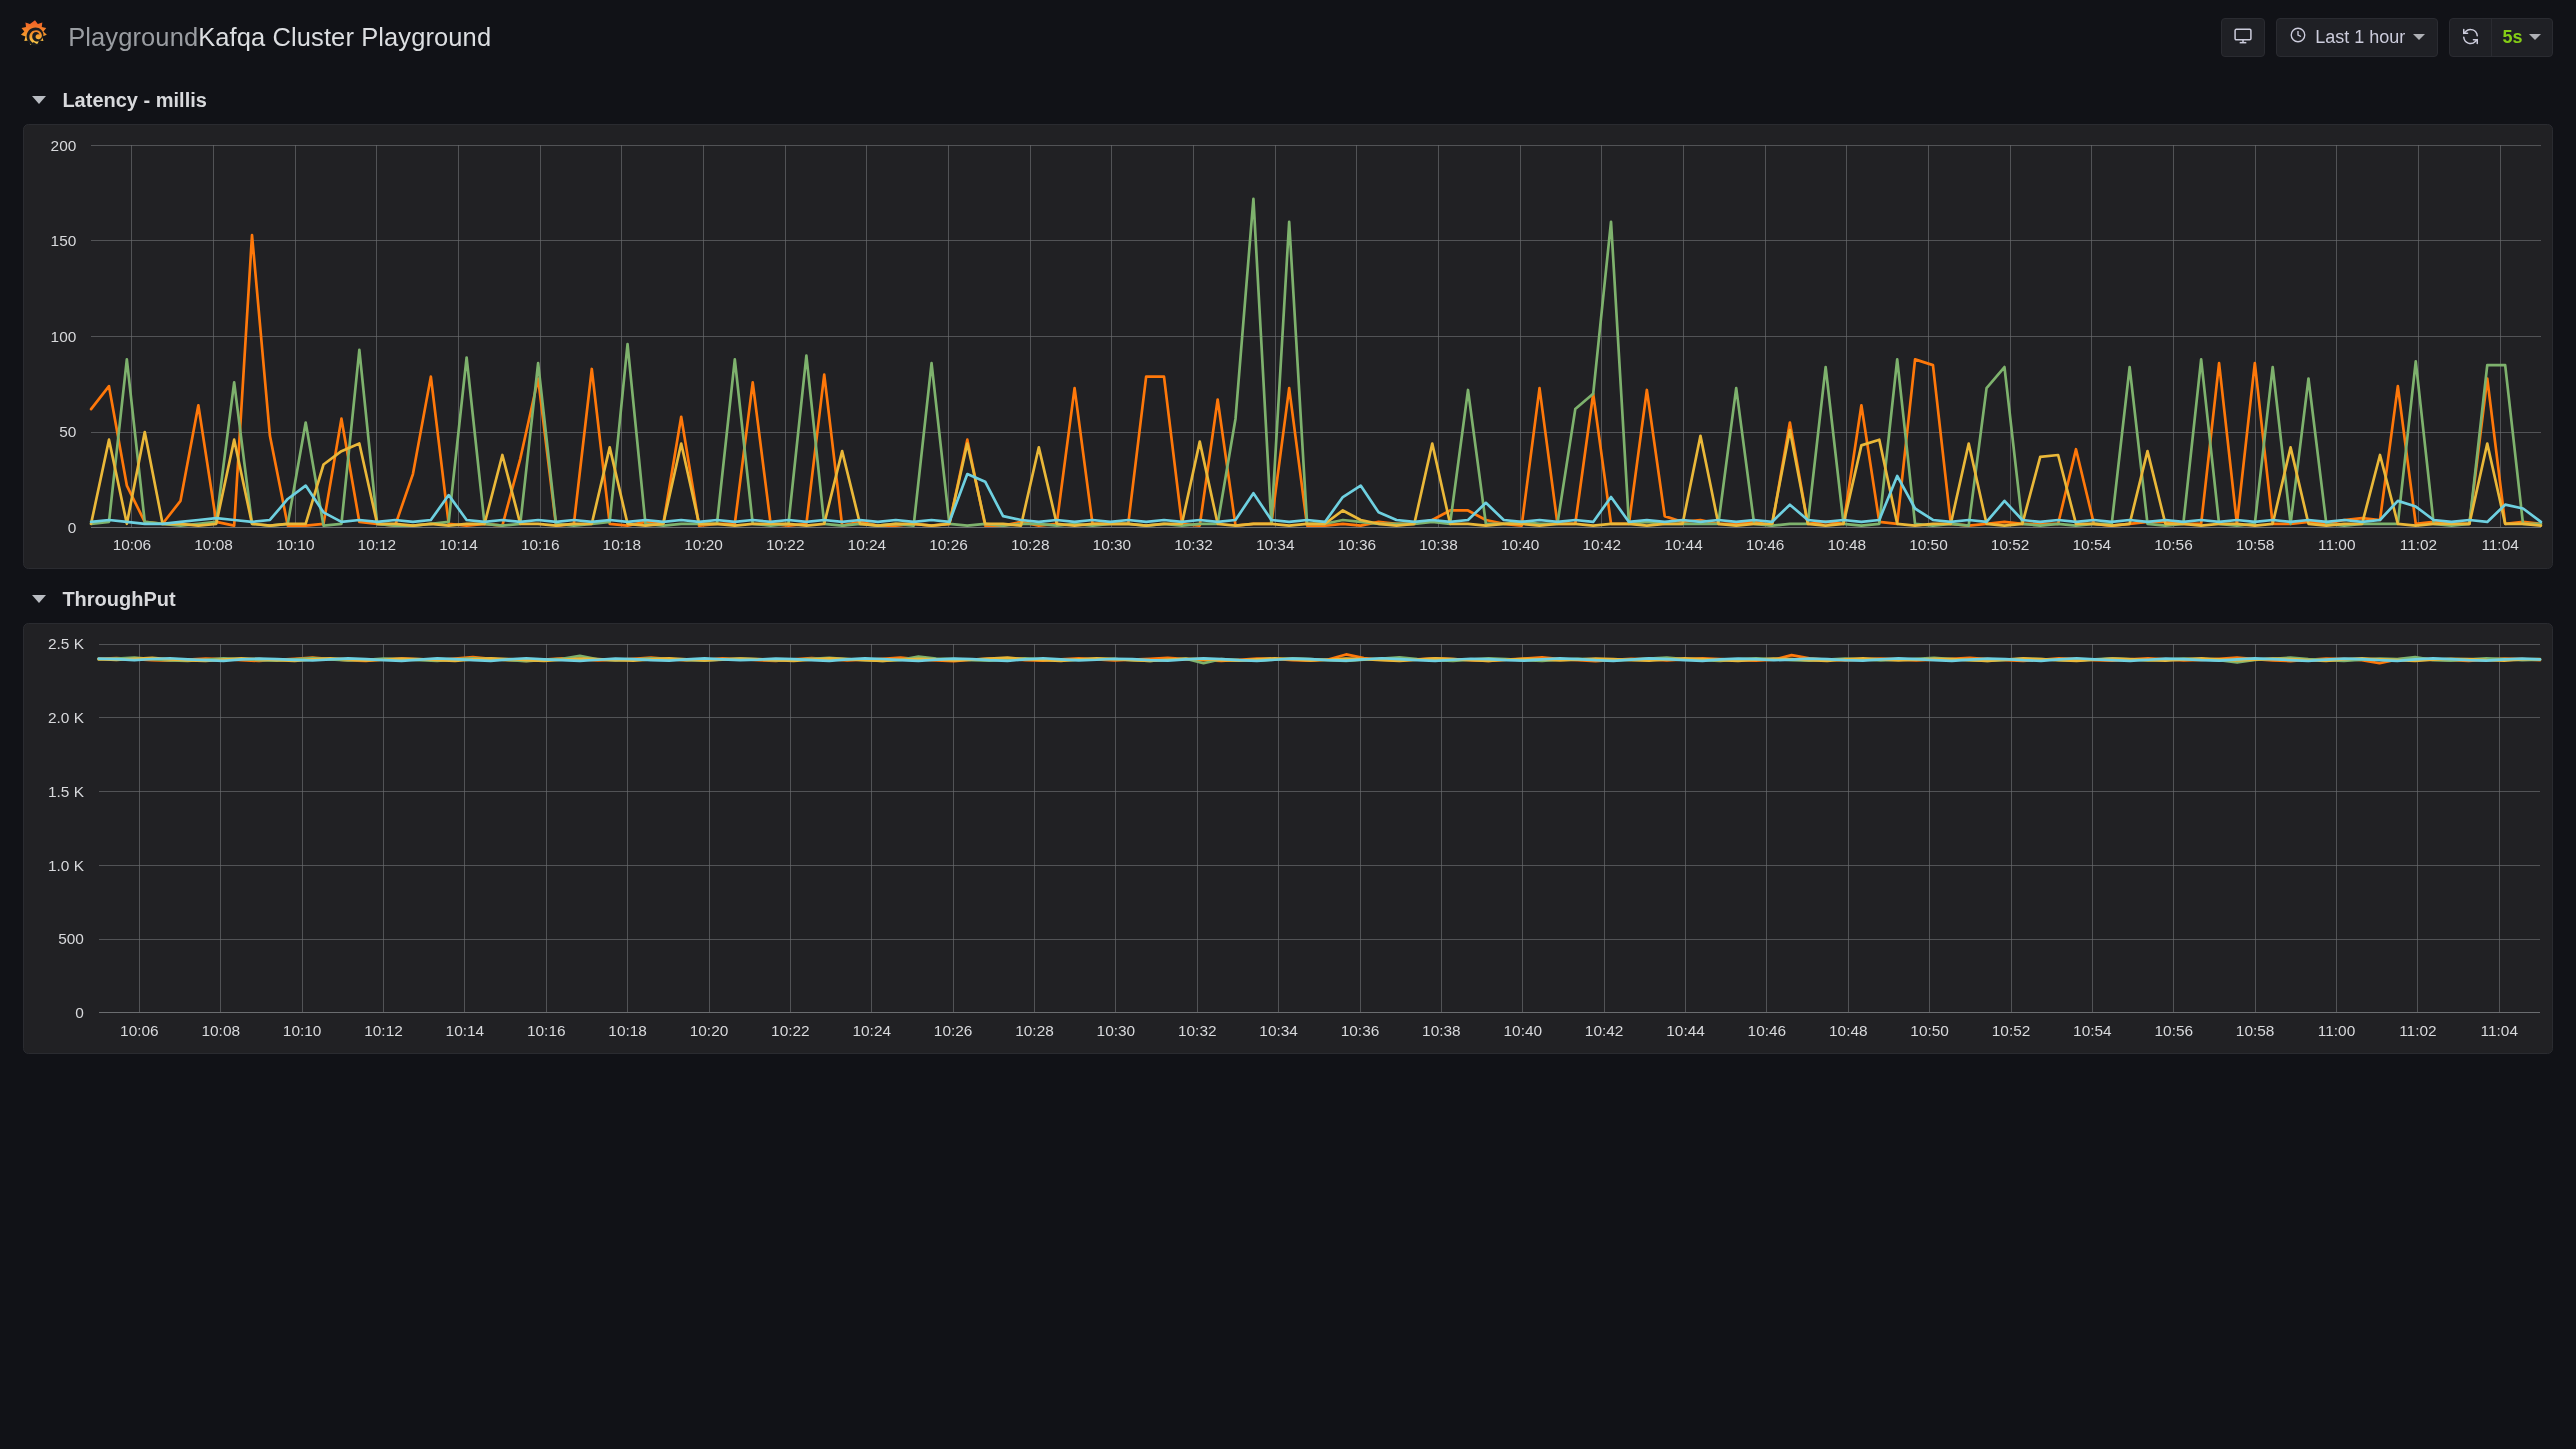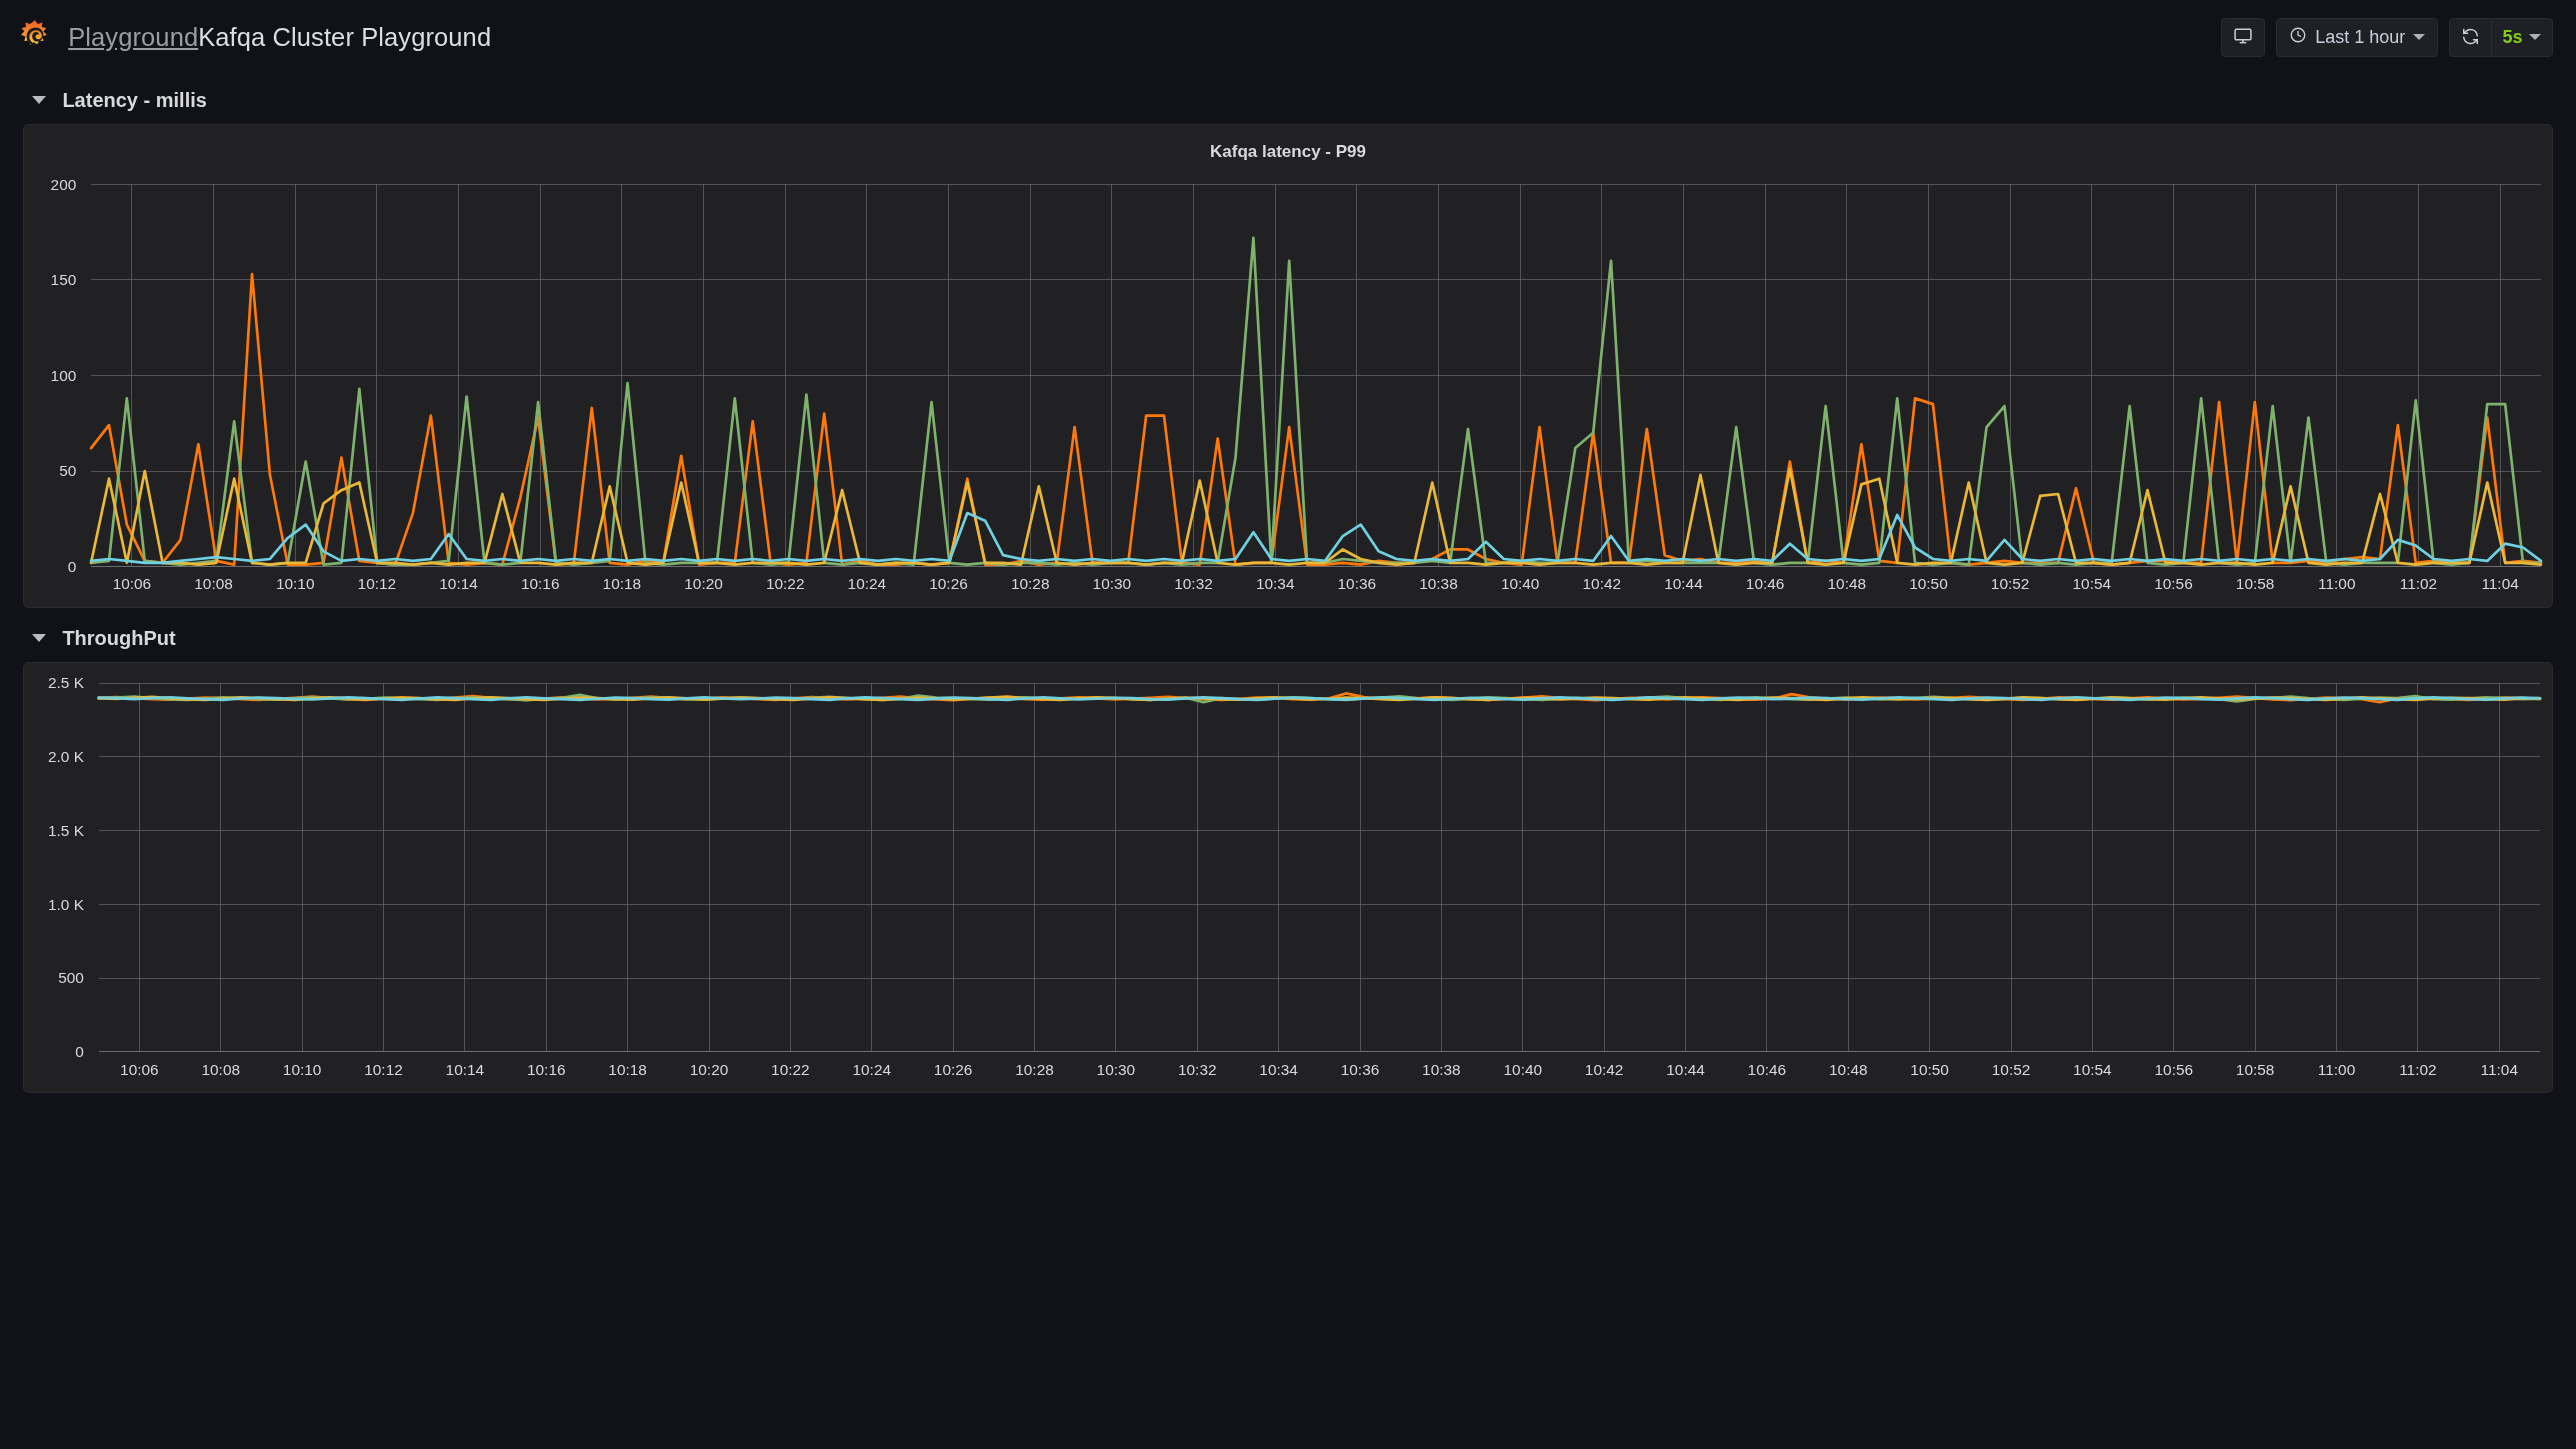--- a/index.html
+++ b/index.html
@@ -14,21 +14,21 @@
   #navbar {
     height: 74px;
     background: #111217;
     display: flex;
     align-items: center;
     padding: 0 23px 0 17.4px;
     position: relative;
   }
   #brand-logo { width: 36px; height: 36px; flex: 0 0 auto; margin-right: 14.8px; }
   #title-block { display: flex; align-items: baseline; font-size: 25.5px; letter-spacing: 0.1px; }
-  .crumb-parent { color: #9a9da2; font-weight: 400; text-decoration: underline; }
+  .crumb-parent { color: #9a9da2; font-weight: 400; }
   .crumb-current { color: #dcdee1; font-weight: 500; }
   #nav-right { margin-left: auto; display: flex; align-items: center; gap: 10.7px; }
 
   .nav-btn {
     background: #1f2025;
     border: 0.7px solid #2a2b31;
     border-radius: 4px;
     height: 39px;
     display: flex;
     align-items: center;
@@ -173,21 +173,20 @@
 </div>
 
 <div id="dashboard">
 
   <div class="row-header">
     <span class="row-chev"></span>
     <span class="row-title">Latency - millis</span>
   </div>
 
   <div class="panel" id="panel-latency">
-    <div class="panel-title">Kafqa latency - P99</div>
     <div class="plot-wrap">
       <svg id="svg-latency" width="2529" height="443" viewBox="0 0 3770 660">
           <line x1="100" y1="600" x2="3752" y2="600" class="axisline"></line>
           <text x="78" y="608" class="ytick">0</text>
           <line x1="100" y1="457.5" x2="3752" y2="457.5" class="gridline"></line>
           <text x="78" y="465.5" class="ytick">50</text>
           <line x1="100" y1="315" x2="3752" y2="315" class="gridline"></line>
           <text x="78" y="323" class="ytick">100</text>
           <line x1="100" y1="172.5" x2="3752" y2="172.5" class="gridline"></line>
           <text x="78" y="180.5" class="ytick">150</text>

